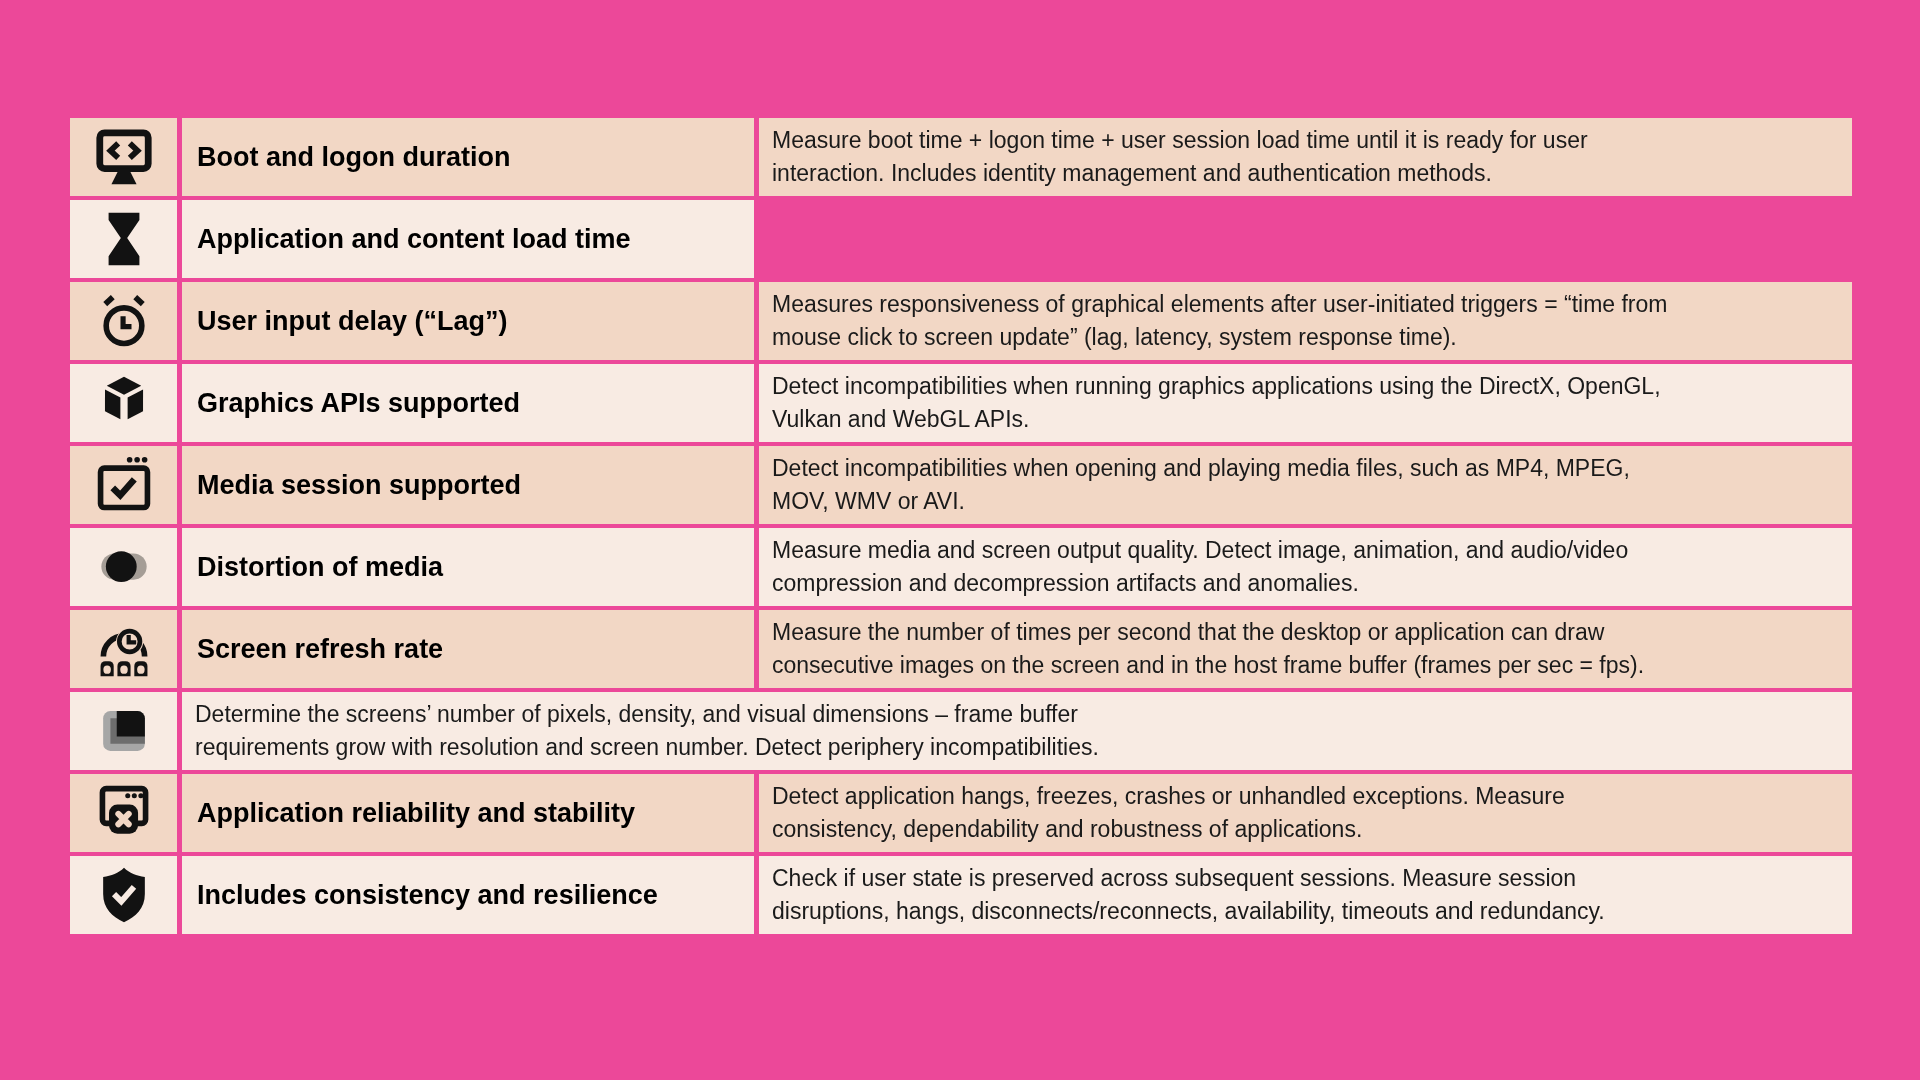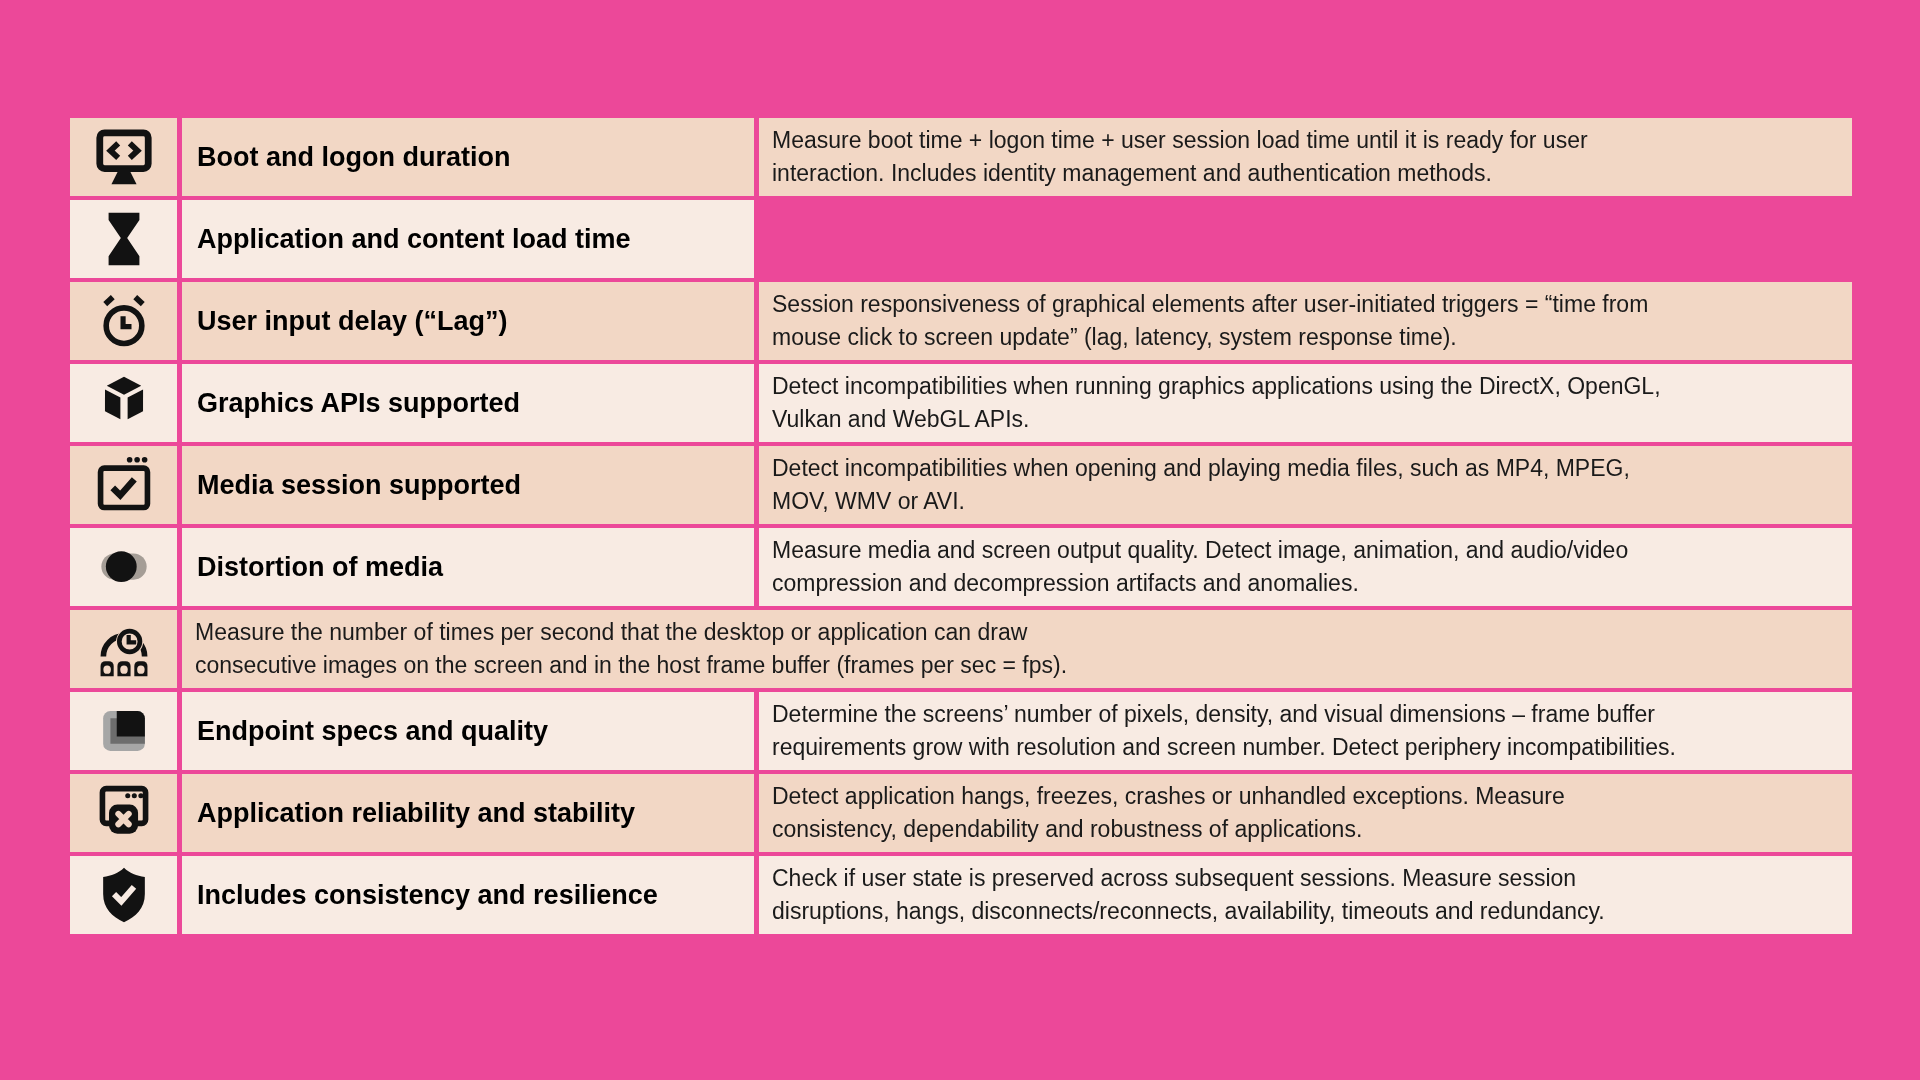--- a/index.html
+++ b/index.html
@@ -102,21 +102,21 @@
       <span class="icon">
             <svg viewBox="0 0 64 64" width="60" height="60">
     <circle cx="32" cy="37" r="19" fill="none" stroke="#121212" stroke-width="6"></circle>
     <path d="M31 27 V38 H40" fill="none" stroke="#121212" stroke-width="5.5"></path>
     <path d="M12 14 L20 6.5" stroke="#121212" stroke-width="6"></path>
     <path d="M52 14 L44 6.5" stroke="#121212" stroke-width="6"></path>
   </svg>
           </span>
     </div>
     <div class="cell title-cell">User input delay (“Lag”)</div>
-    <div class="cell desc-cell">Session responsiveness of graphical elements after user-initiated triggers = “time from
+    <div class="cell desc-cell">Measures responsiveness of graphical elements after user-initiated triggers = “time from
 mouse click to screen update” (lag, latency, system response time).</div>
   </div>
       <div class="row" style="--row-bg: #f8ebe3;">
     <div class="cell icon-cell">
       <span class="icon">
             <svg viewBox="0 0 64 64" width="58" height="58">
     <polygon points="32,3 51,13 32,23 13,13" fill="#121212"></polygon>
     <polygon points="11,17 28,26 28,50 11,41" fill="#121212"></polygon>
     <polygon points="53,17 36,26 36,50 53,41" fill="#121212"></polygon>
   </svg>
@@ -165,34 +165,34 @@
     <path d="M37 17 V25 H45" fill="none" stroke="#121212" stroke-width="4.5"></path>
     <path d="M7 61 V50 a5 5 0 0 1 5 -5 h4 a5 5 0 0 1 5 5 V61 Z" fill="#121212"></path>
     <ellipse cx="14" cy="54" rx="4" ry="4.5" fill="#f2d7c5"></ellipse>
     <path d="M25 61 V50 a5 5 0 0 1 5 -5 h4 a5 5 0 0 1 5 5 V61 Z" fill="#121212"></path>
     <ellipse cx="32" cy="54" rx="4" ry="4.5" fill="#f2d7c5"></ellipse>
     <path d="M43 61 V50 a5 5 0 0 1 5 -5 h4 a5 5 0 0 1 5 5 V61 Z" fill="#121212"></path>
     <ellipse cx="50" cy="54" rx="4" ry="4.5" fill="#f2d7c5"></ellipse>
   </svg>
           </span>
     </div>
+    <div class="cell title-cell">Screen refresh rate</div>
     <div class="cell desc-cell">Measure the number of times per second that the desktop or application can draw
 consecutive images on the screen and in the host frame buffer (frames per sec = fps).</div>
   </div>
       <div class="row" style="--row-bg: #f8ebe3;">
     <div class="cell icon-cell">
       <span class="icon">
             <svg viewBox="0 0 64 64" width="58" height="58">
     <rect x="9" y="10" width="46" height="44" rx="8" fill="#a6a6a6"></rect>
     <path d="M17 18 H55 V46 H17 Z" fill="#6d6d6d"></path>
     <path d="M24 10 H47 a8 8 0 0 1 8 8 V38 H24 Z" fill="#121212"></path>
   </svg>
           </span>
     </div>
-    <div class="cell title-cell">Endpoint specs and quality</div>
     <div class="cell desc-cell">Determine the screens’ number of pixels, density, and visual dimensions – frame buffer
 requirements grow with resolution and screen number. Detect periphery incompatibilities.</div>
   </div>
       <div class="row" style="--row-bg: #f2d7c5;">
     <div class="cell icon-cell">
       <span class="icon">
             <svg viewBox="0 0 64 64" width="60" height="60">
     <rect x="9" y="6" width="46" height="37" rx="4" fill="none" stroke="#121212" stroke-width="6"></rect>
     <circle cx="36" cy="13.5" r="2.7" fill="#121212"></circle>
     <circle cx="43" cy="13.5" r="2.7" fill="#121212"></circle>

